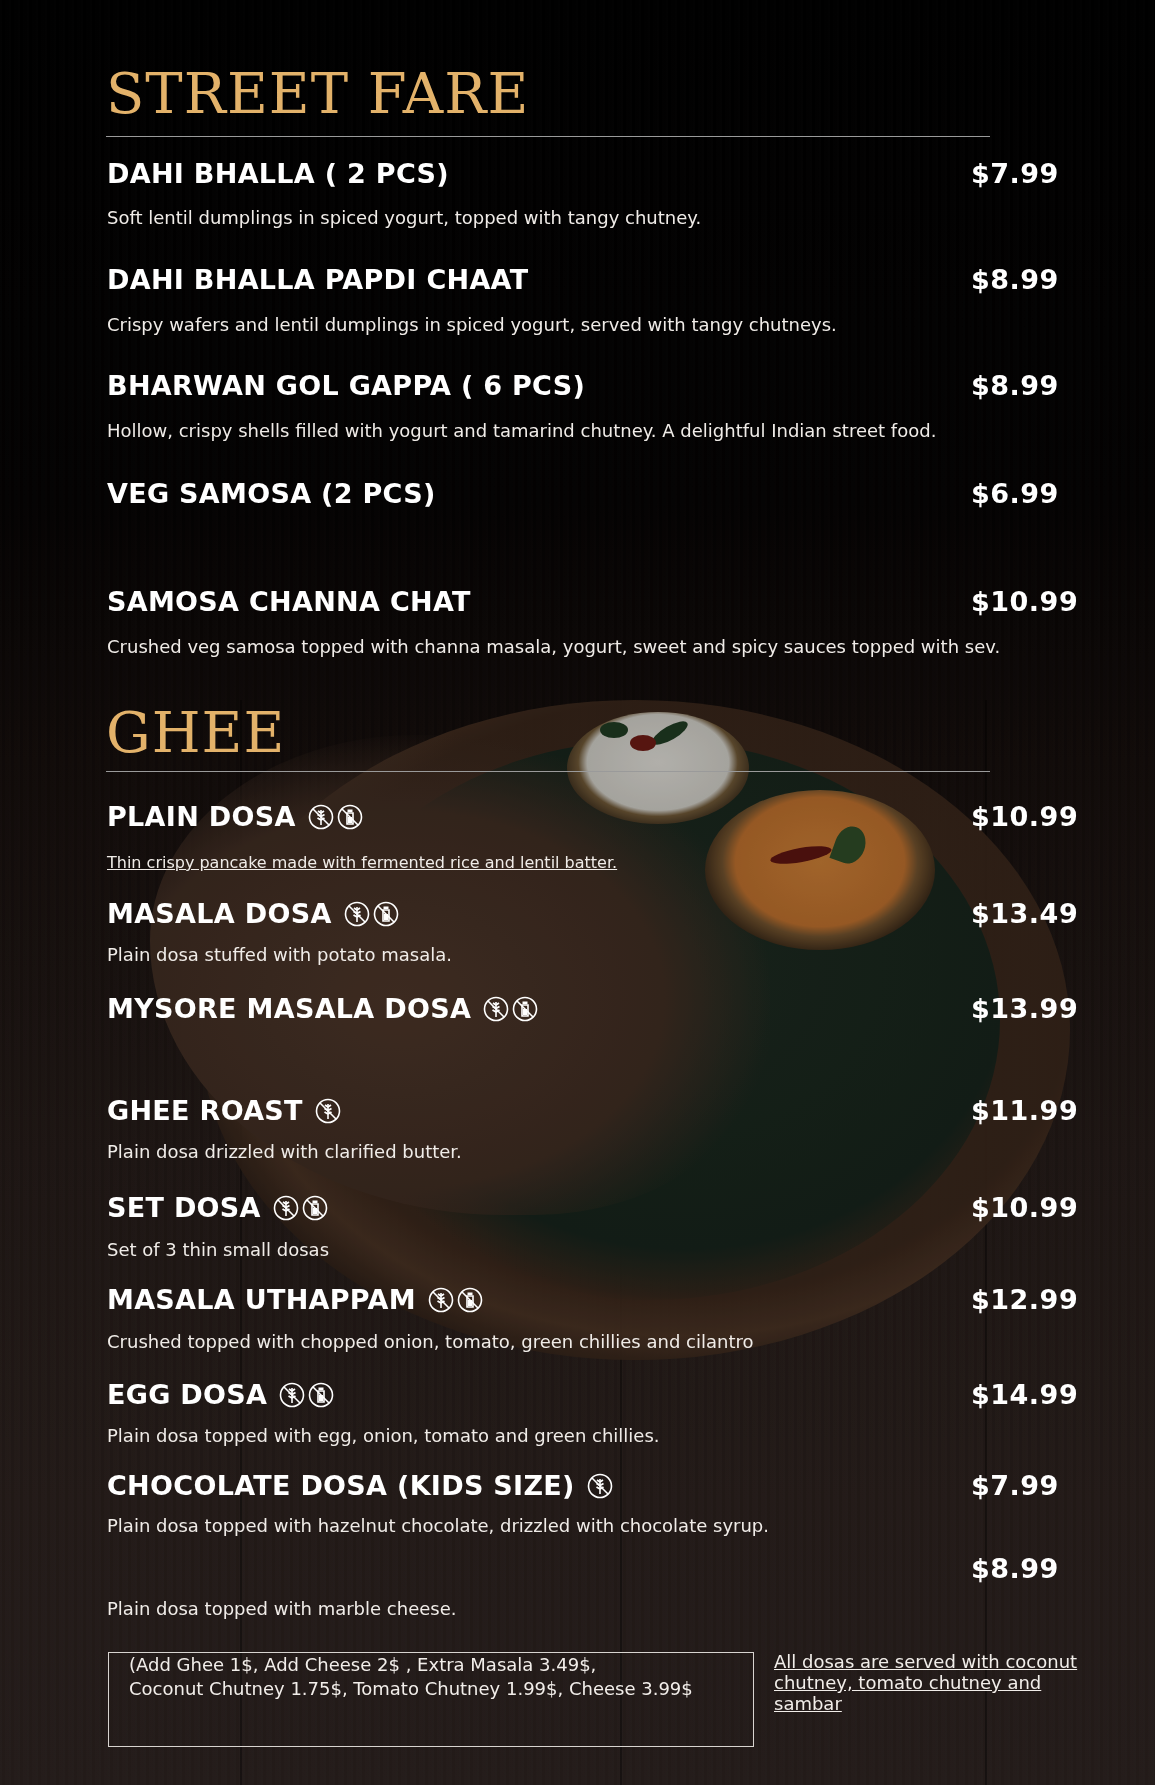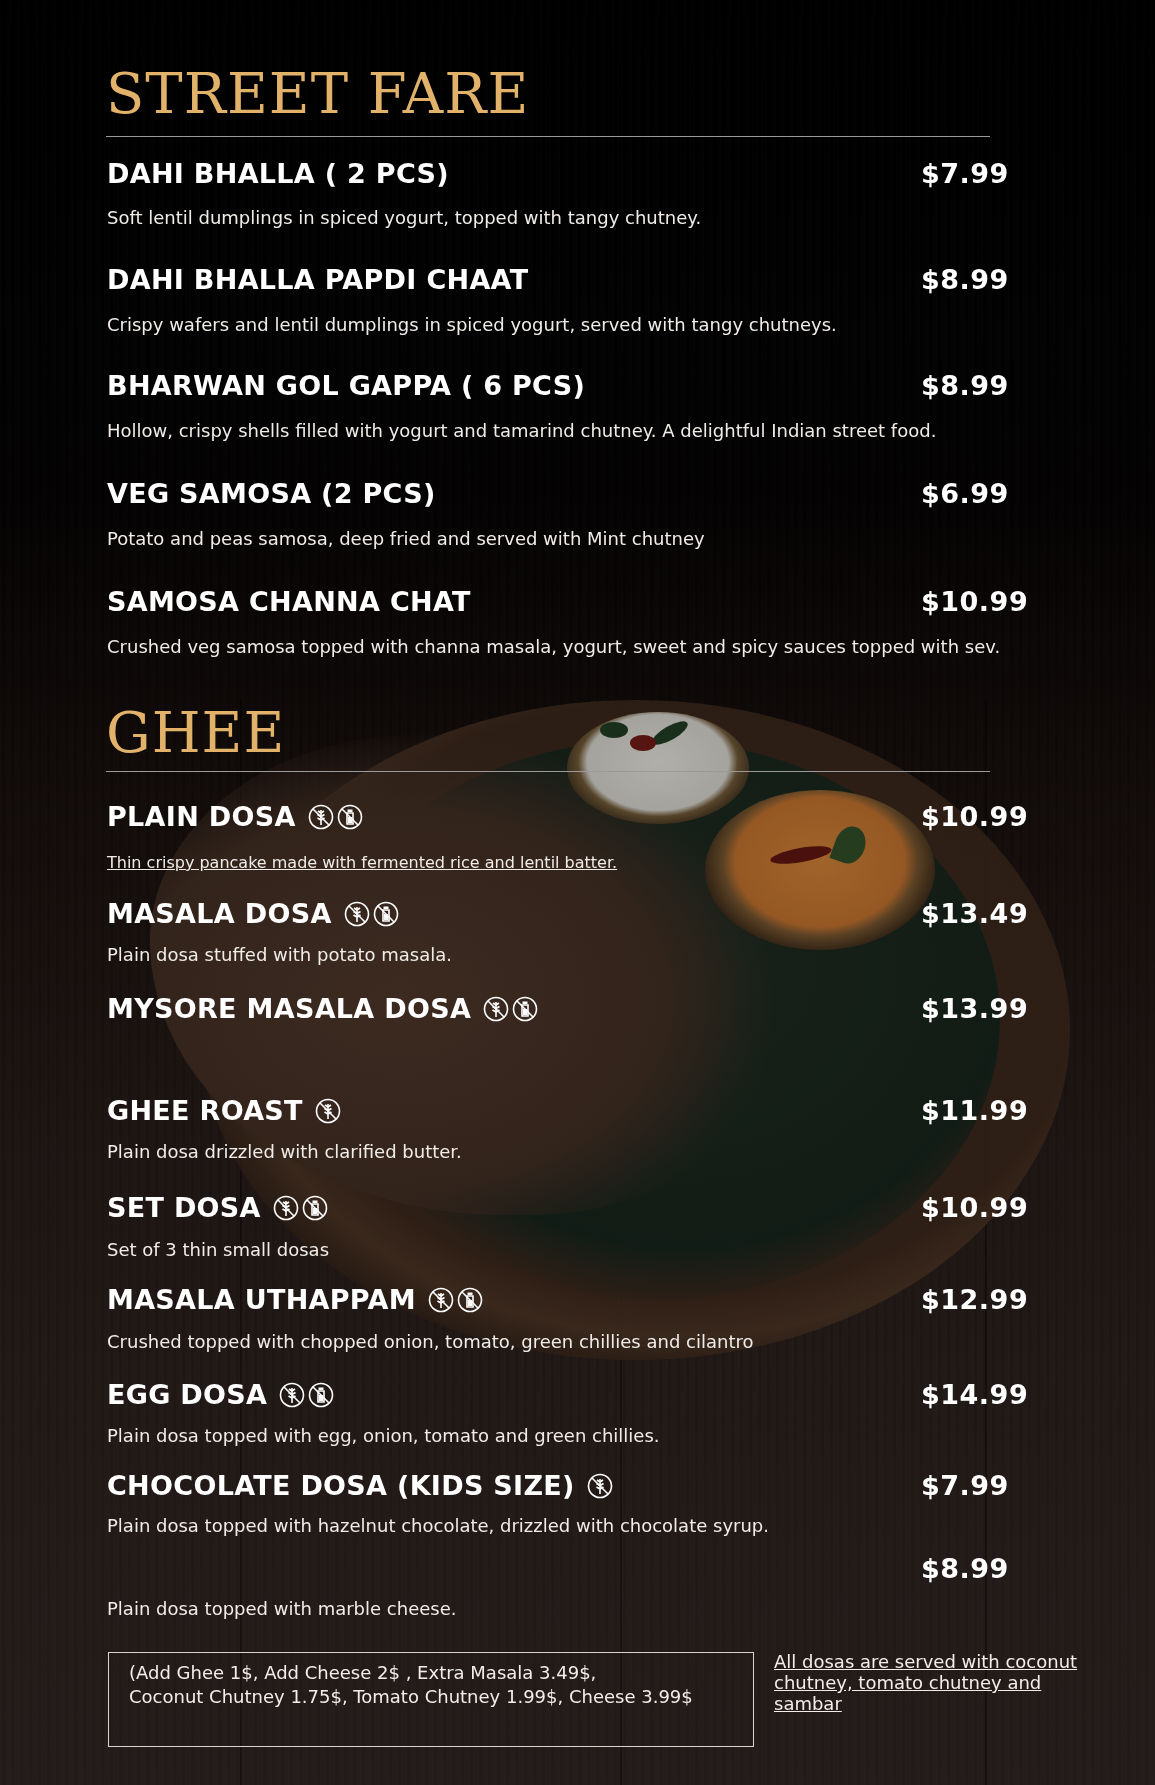--- a/index.html
+++ b/index.html
@@ -39,36 +39,36 @@
     font-family:"DejaVu Serif", serif; color:#e3b26a;
     font-size:56px; font-weight:normal; letter-spacing:1px; line-height:1;
   }
   .rule { position:absolute; left:106px; width:884px; height:1px; background:#9a9a9a; }
   .item-name {
     position:absolute; left:107px;
     font-family:"DejaVu Sans", sans-serif; font-weight:bold; font-size:27px; line-height:1;
     letter-spacing:0.3px; white-space:nowrap; display:flex; align-items:center; gap:6px;
   }
   .price {
-    position:absolute; left:921px;
+    position:absolute; left:971px;
     font-family:"DejaVu Sans", sans-serif; font-weight:bold; font-size:27px; line-height:1;
     letter-spacing:0.5px; white-space:nowrap;
   }
   .desc {
     position:absolute; left:107px;
     font-family:"DejaVu Sans", sans-serif; font-size:18px; line-height:1; color:#f0ece8;
     white-space:nowrap;
   }
   .desc.small { font-size:16px;text-decoration:underline; }
   .icons { display:inline-flex; gap:3px; margin-left:6px; }
   .icon { width:26px; height:26px; display:inline-block; }
   .icon svg { width:26px; height:26px; display:block; }
   .addons {
     position:absolute; left:108px; top:1652px; width:646px; height:95px;
-    border:1.5px solid #d8d4d0; padding:8px 20px;
+    border:1.5px solid #d8d4d0; padding:0 20px;
     font-size:18px; line-height:24px; color:#f2eeea;
   }
   .addons div { white-space:nowrap; }
   .note {
     position:absolute; left:774px; top:1651px; width:330px;
     font-size:18px; line-height:21px; color:#f2eeea;text-decoration:underline;
   }
 </style>
 </head>
 <body>
@@ -121,21 +121,20 @@
   <div class="item-name" style="top:266px">DAHI BHALLA PAPDI CHAAT</div>
   <div class="price" style="top:266px">$8.99</div>
   <div class="desc" style="top:316px">Crispy wafers and lentil dumplings in spiced yogurt, served with tangy chutneys.</div>
 
   <div class="item-name" style="top:372px">BHARWAN GOL GAPPA ( 6 PCS)</div>
   <div class="price" style="top:372px">$8.99</div>
   <div class="desc" style="top:422px">Hollow, crispy shells filled with yogurt and tamarind chutney. A delightful Indian street food.</div>
 
   <div class="item-name" style="top:480px">VEG SAMOSA (2 PCS)</div>
   <div class="price" style="top:480px">$6.99</div>
-  <div class="desc" style="top:530px">Potato and peas samosa, deep fried and served with Mint chutney</div>
 
   <div class="item-name" style="top:588px">SAMOSA CHANNA CHAT</div>
   <div class="price" style="top:588px">$10.99</div>
   <div class="desc" style="top:638px">Crushed veg samosa topped with channa masala, yogurt, sweet and spicy sauces topped with sev.</div>
 
   <h1 class="section-title" style="top:705px">GHEE</h1>
   <div class="rule" style="top:771px"></div>
 
   <div class="item-name" style="top:803px">
     <span>PLAIN DOSA</span>

